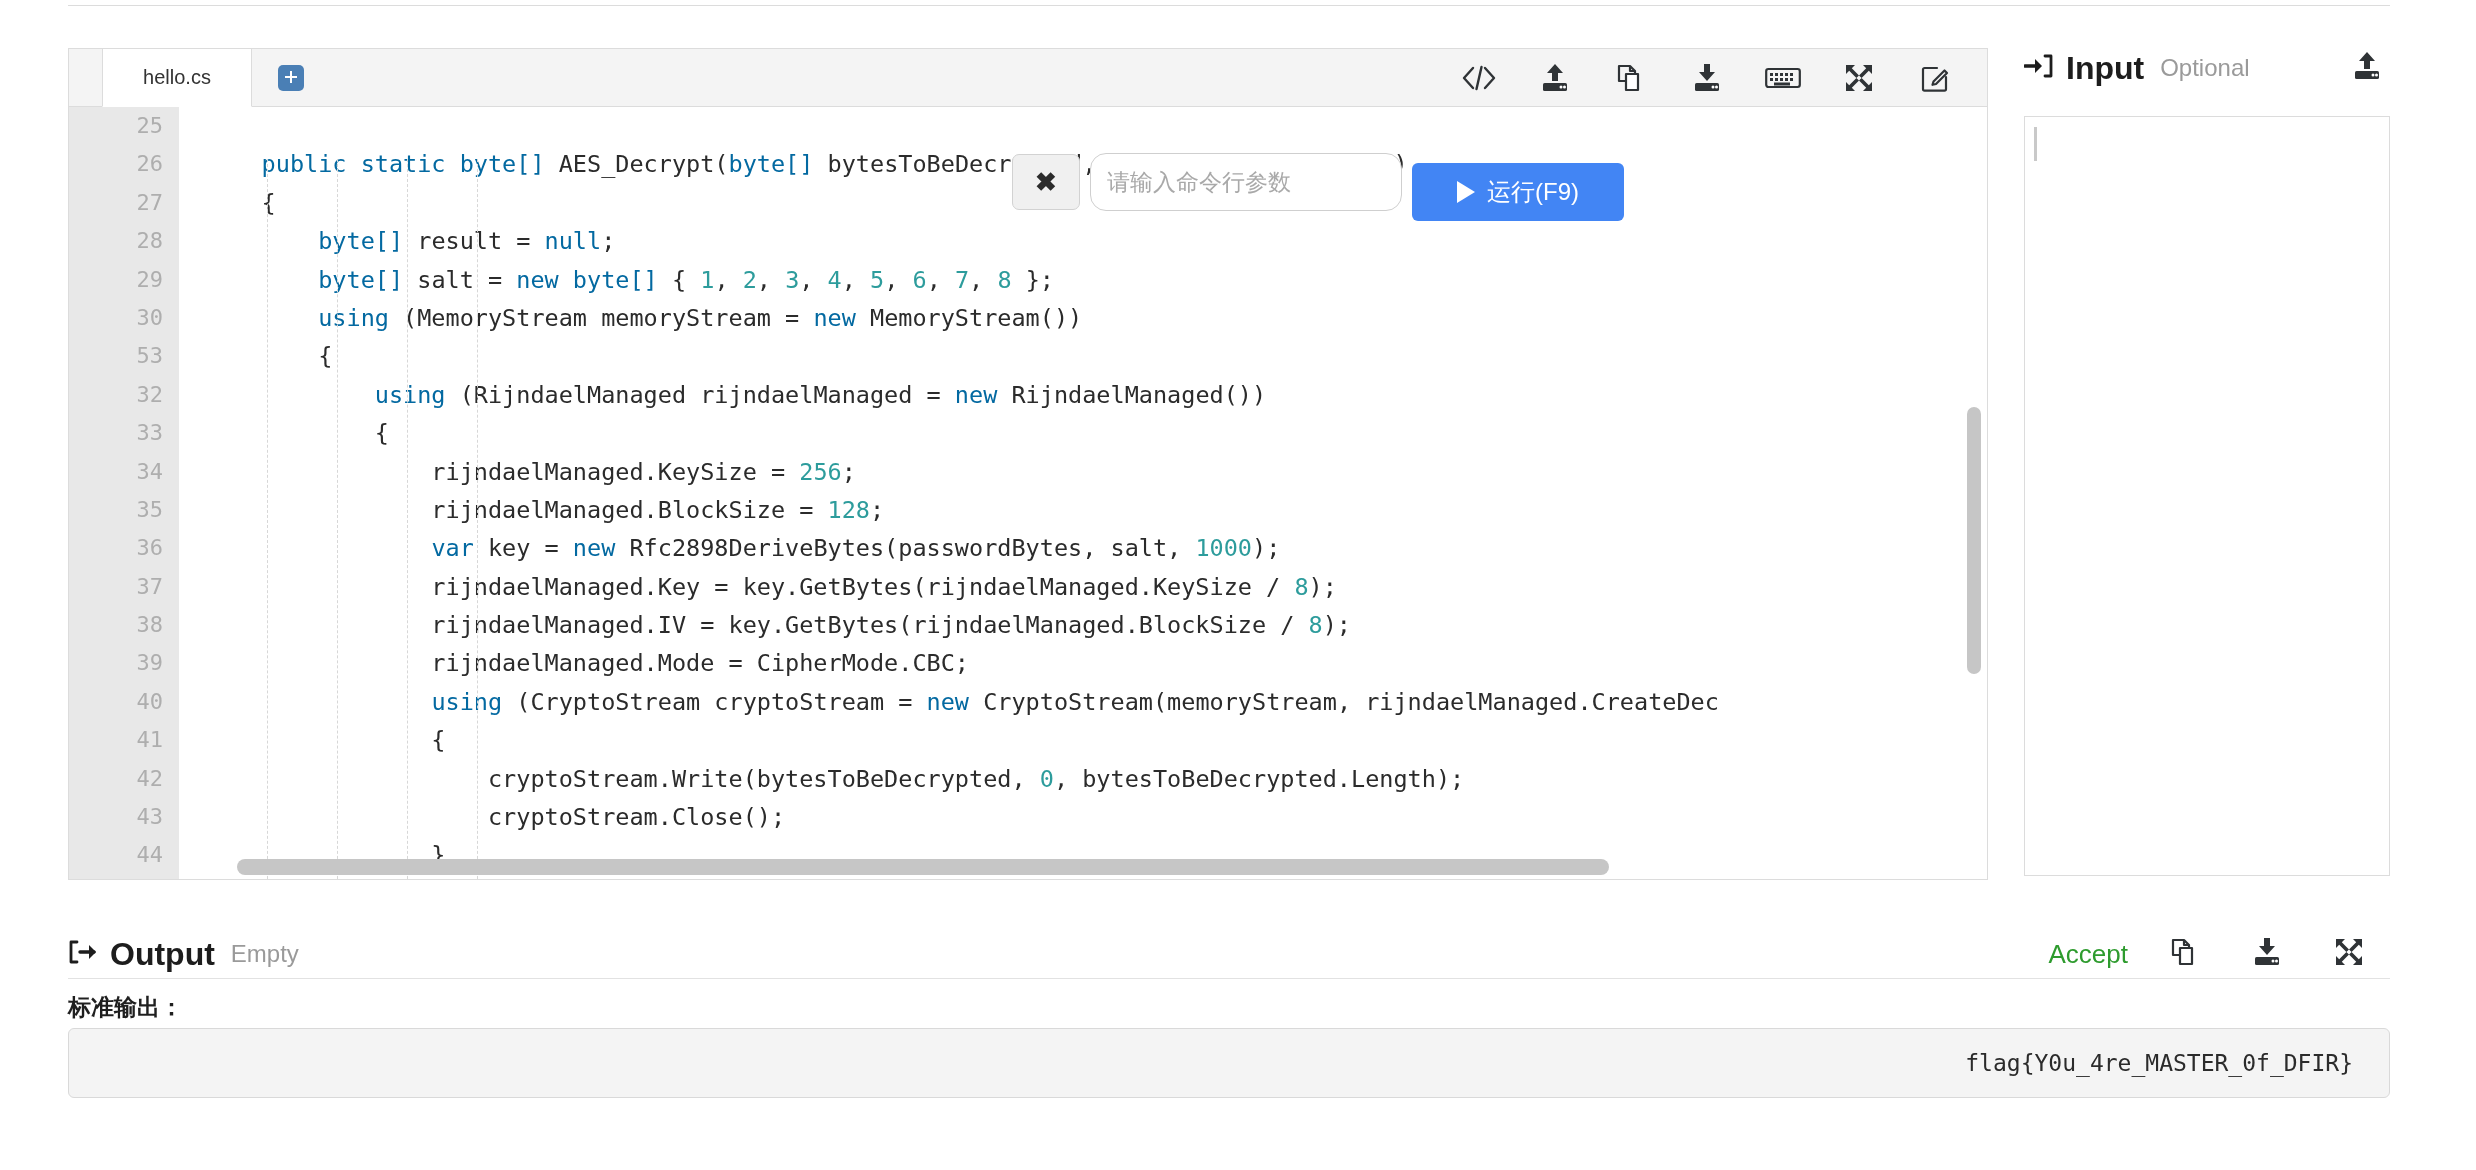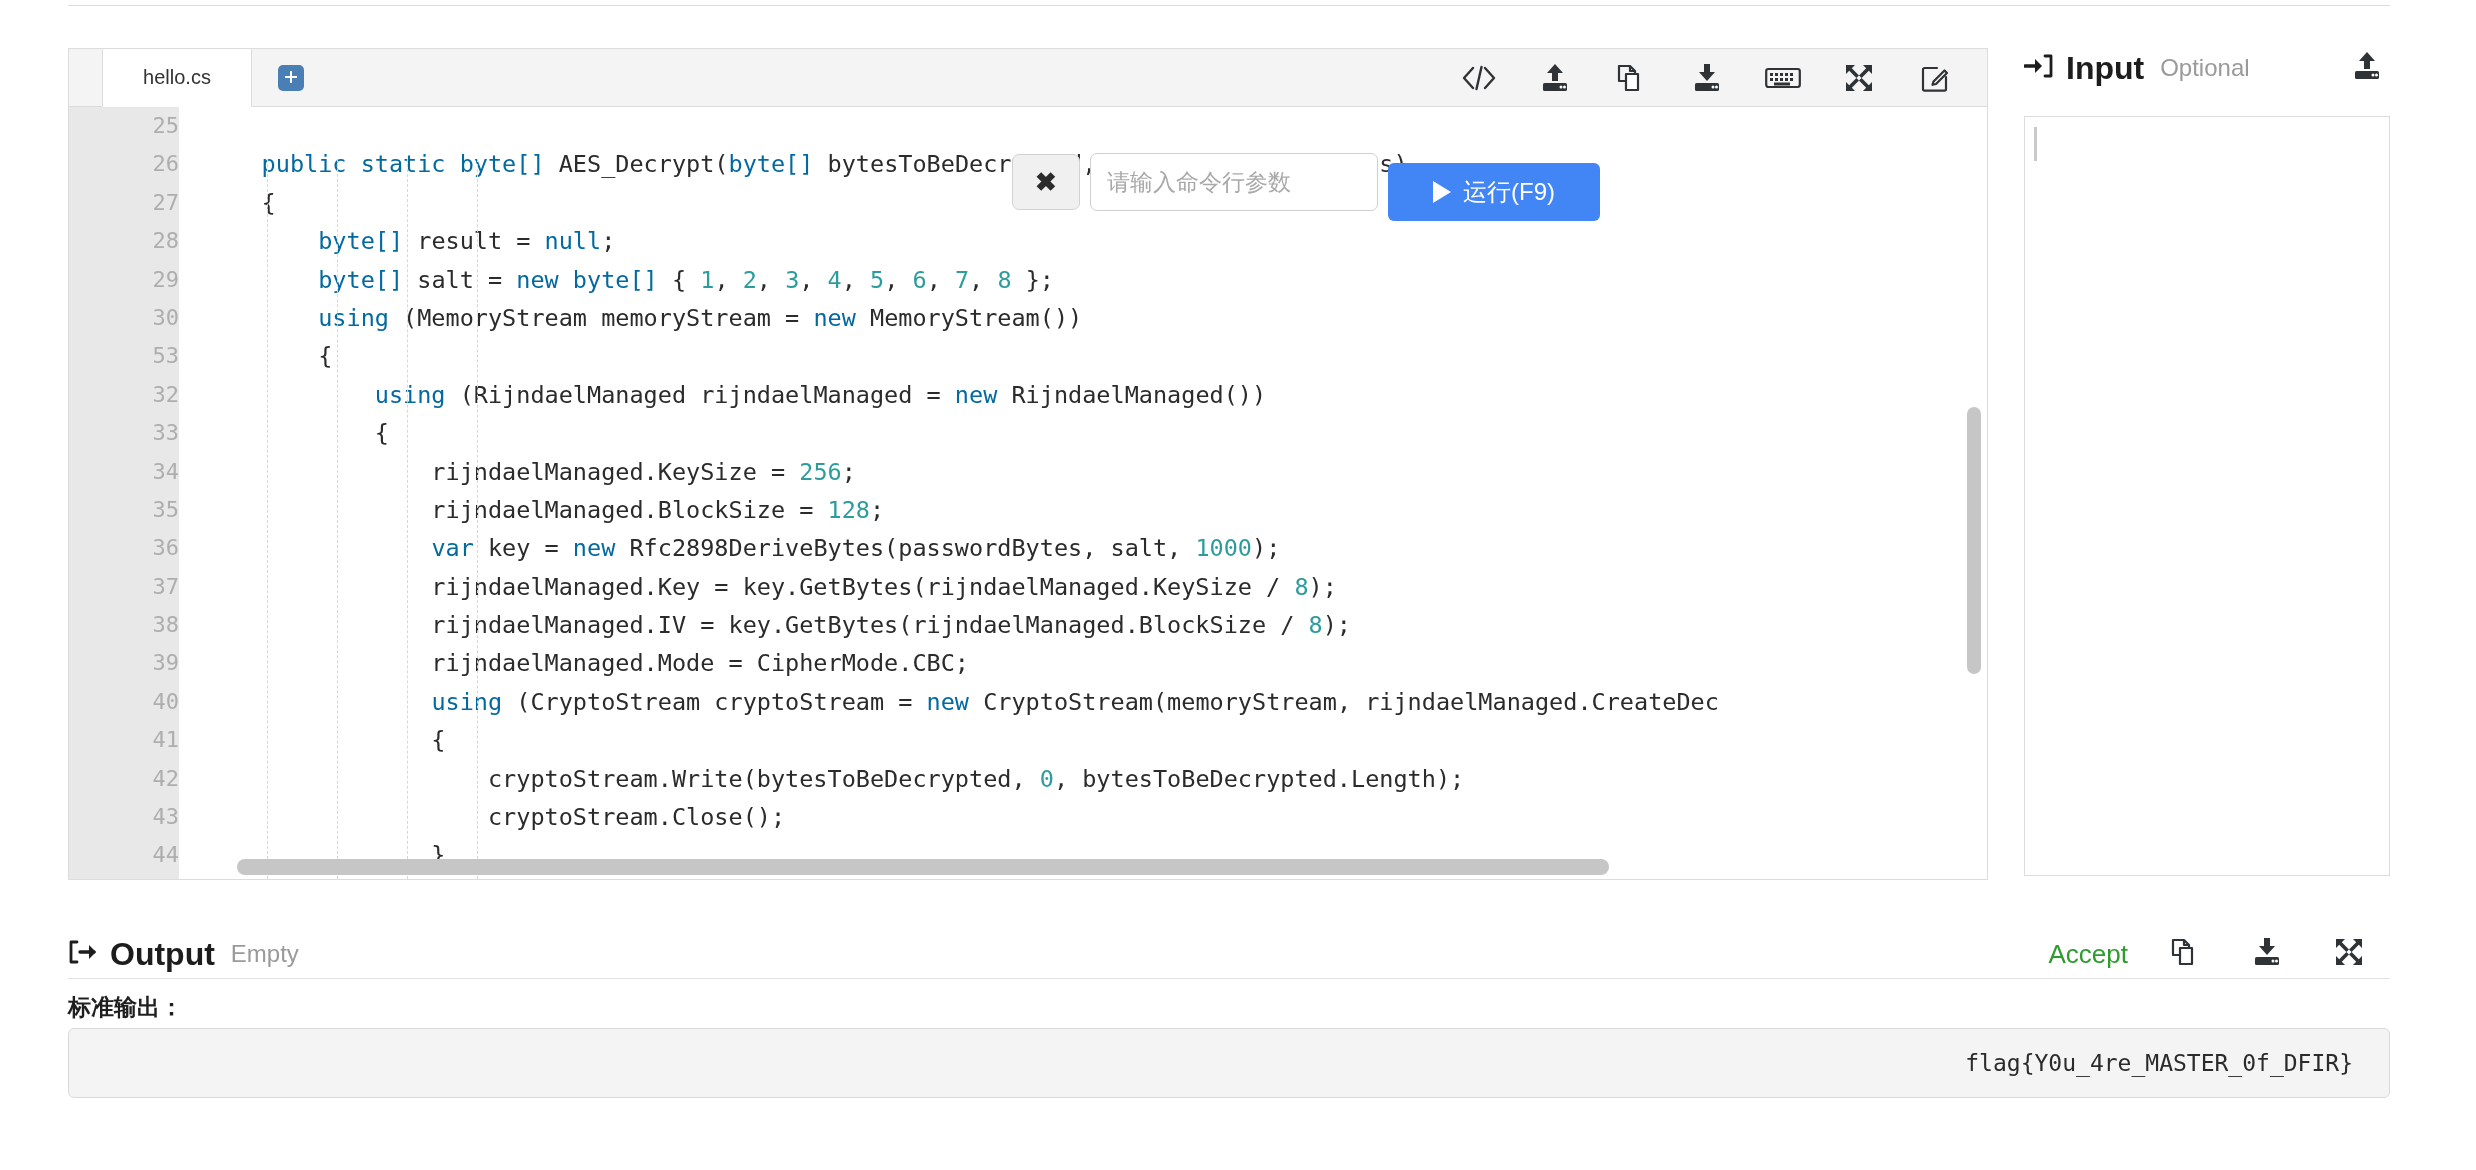--- a/index.html
+++ b/index.html
@@ -82,20 +82,21 @@
   }
   .gutter {
     position: absolute; left: 0; top: 0;
     width: 110px; height: 100%;
     background: #e8e8e8;
   }
   .gutter-num {
     height: 38.4px;
     line-height: 38.4px;
     text-align: right;
+    padding-right: 16px;
     font-family: "DejaVu Sans Mono", monospace;
     font-size: 22px;
     color: #aeaeae;
   }
   .code-scroll {
     position: absolute; left: 110px; top: 0; right: 0; bottom: 0;
     overflow: hidden;
   }
   .code-lines {
     position: relative;
@@ -171,24 +172,24 @@
   }
   .lang-select .caret {
     position: absolute; right: 18px; top: 50%;
     transform: translateY(-50%);
     width: 0; height: 0;
     border-left: 8px solid transparent;
     border-right: 8px solid transparent;
     border-top: 9px solid #3b3b3b;
   }
   .args-input {
-    width: 288px; height: 58px;
+    width: 312px; height: 58px;
     background: #ffffff;
     border: 1px solid #cfcfcf;
-    border-radius: 7px;
+    border-radius: 16px;
     padding: 0 16px;
     font-size: 23px;
     font-family: "Liberation Sans", sans-serif;
     color: #2b2b2b;
     outline: none;
   }
   .args-input::placeholder { color: #a9a9a9; }
   .run-btn {
     width: 212px; height: 58px;
     background: #4285f4;

